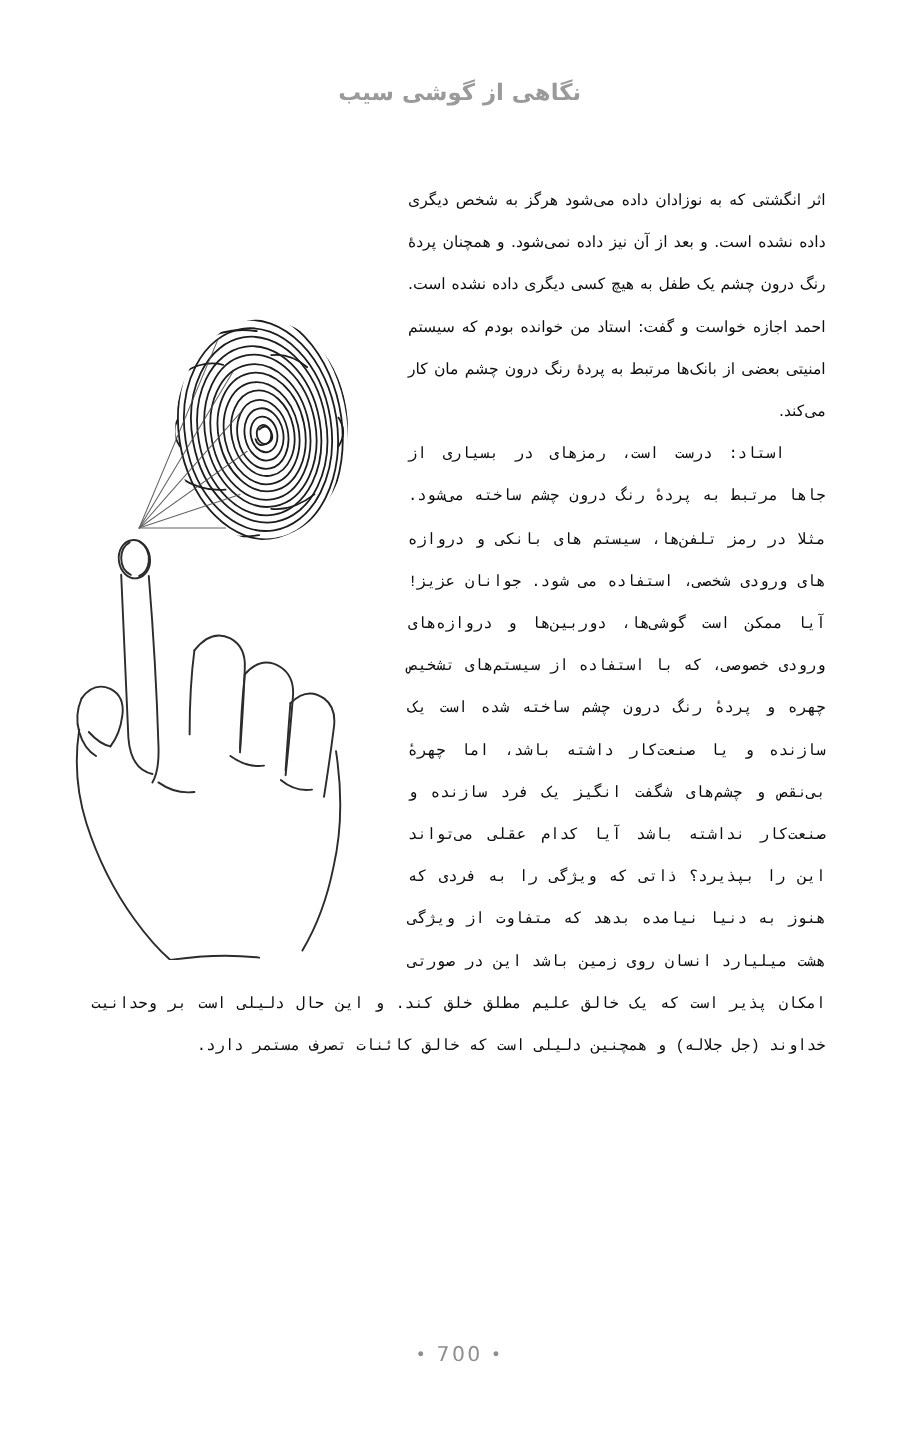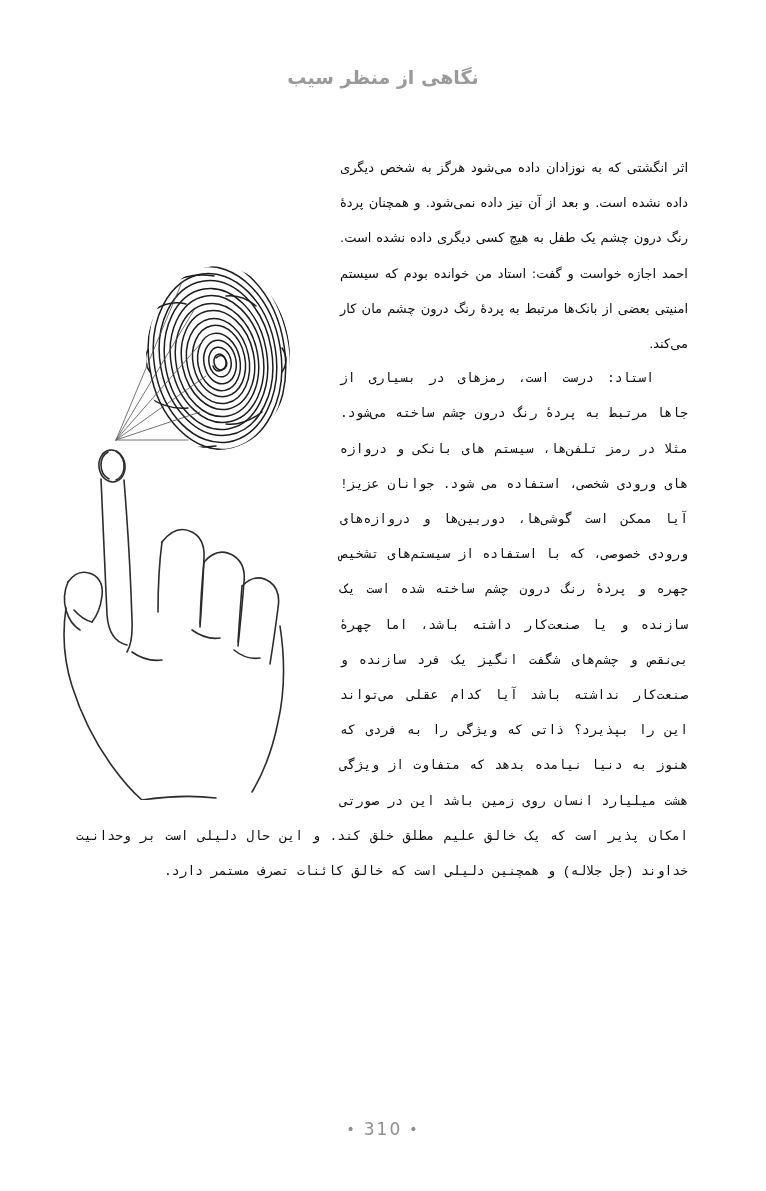--- a/index.html
+++ b/index.html
@@ -102,21 +102,21 @@
   .folio .num {
     display: inline-block;
     vertical-align: middle;
   }
 </style>
 </head>
 <body>
 
 <div class="page">
 
-  <div class="running-header">نگاهی از منظر سیب</div>
+  <div class="running-header">نگاهی از گوشی سیب</div>
 
   <div class="content">
 
     <div class="figure">
       <svg viewBox="0 0 300 610" xmlns="http://www.w3.org/2000/svg" aria-hidden="true">
         <defs>
           <clipPath id="fpClip">
             <ellipse cx="168" cy="168" rx="72" ry="92"></ellipse>
           </clipPath>
         </defs>
@@ -192,16 +192,16 @@
       </svg>
     </div>
 
     <p class="para">اثر انگشتی که به نوزادان داده می‌شود هرگز به شخص دیگری داده نشده است. و بعد از آن نیز داده نمی‌شود. و همچنان پردهٔ رنگ درون چشم یک طفل به هیچ کسی دیگری داده نشده است. احمد اجازه خواست و گفت: استاد من خوانده بودم که سیستم امنیتی بعضی از بانک‌ها مرتبط به پردهٔ رنگ درون چشم مان کار می‌کند.</p>
 
     <p class="para para-indent">استاد: درست است، رمزهای در بسیاری از جاها مرتبط به پردهٔ رنگ درون چشم ساخته می‌شود. مثلا در رمز تلفن‌ها، سیستم های بانکی و دروازه های ورودی شخصی، استفاده می شود. جوانان عزیز! آیا ممکن است گوشی‌ها، دوربین‌ها و دروازه‌های ورودی خصوصی، که با استفاده از سیستم‌های تشخیص چهره و پردهٔ رنگ درون چشم ساخته شده است یک سازنده و یا صنعت‌کار داشته باشد، اما چهرهٔ بی‌نقص و چشم‌های شگفت انگیز یک فرد سازنده و صنعت‌کار نداشته باشد آیا کدام عقلی می‌تواند این را بپذیرد؟ ذاتی که ویژگی را به فردی که هنوز به دنیا نیامده بدهد که متفاوت از ویژگی هشت میلیارد انسان روی زمین باشد این در صورتی امکان پذیر است که یک خالق علیم مطلق خلق کند. و این حال دلیلی است بر وحدانیت خداوند (جل جلاله) و همچنین دلیلی است که خالق کائنات تصرف مستمر دارد.</p>
 
   </div>
 
   <div class="folio">
-    <span class="dot">•</span><span class="num">310</span><span class="dot">•</span>
+    <span class="dot">•</span><span class="num">700</span><span class="dot">•</span>
   </div>
 
 </div>
 
 </body></html>

